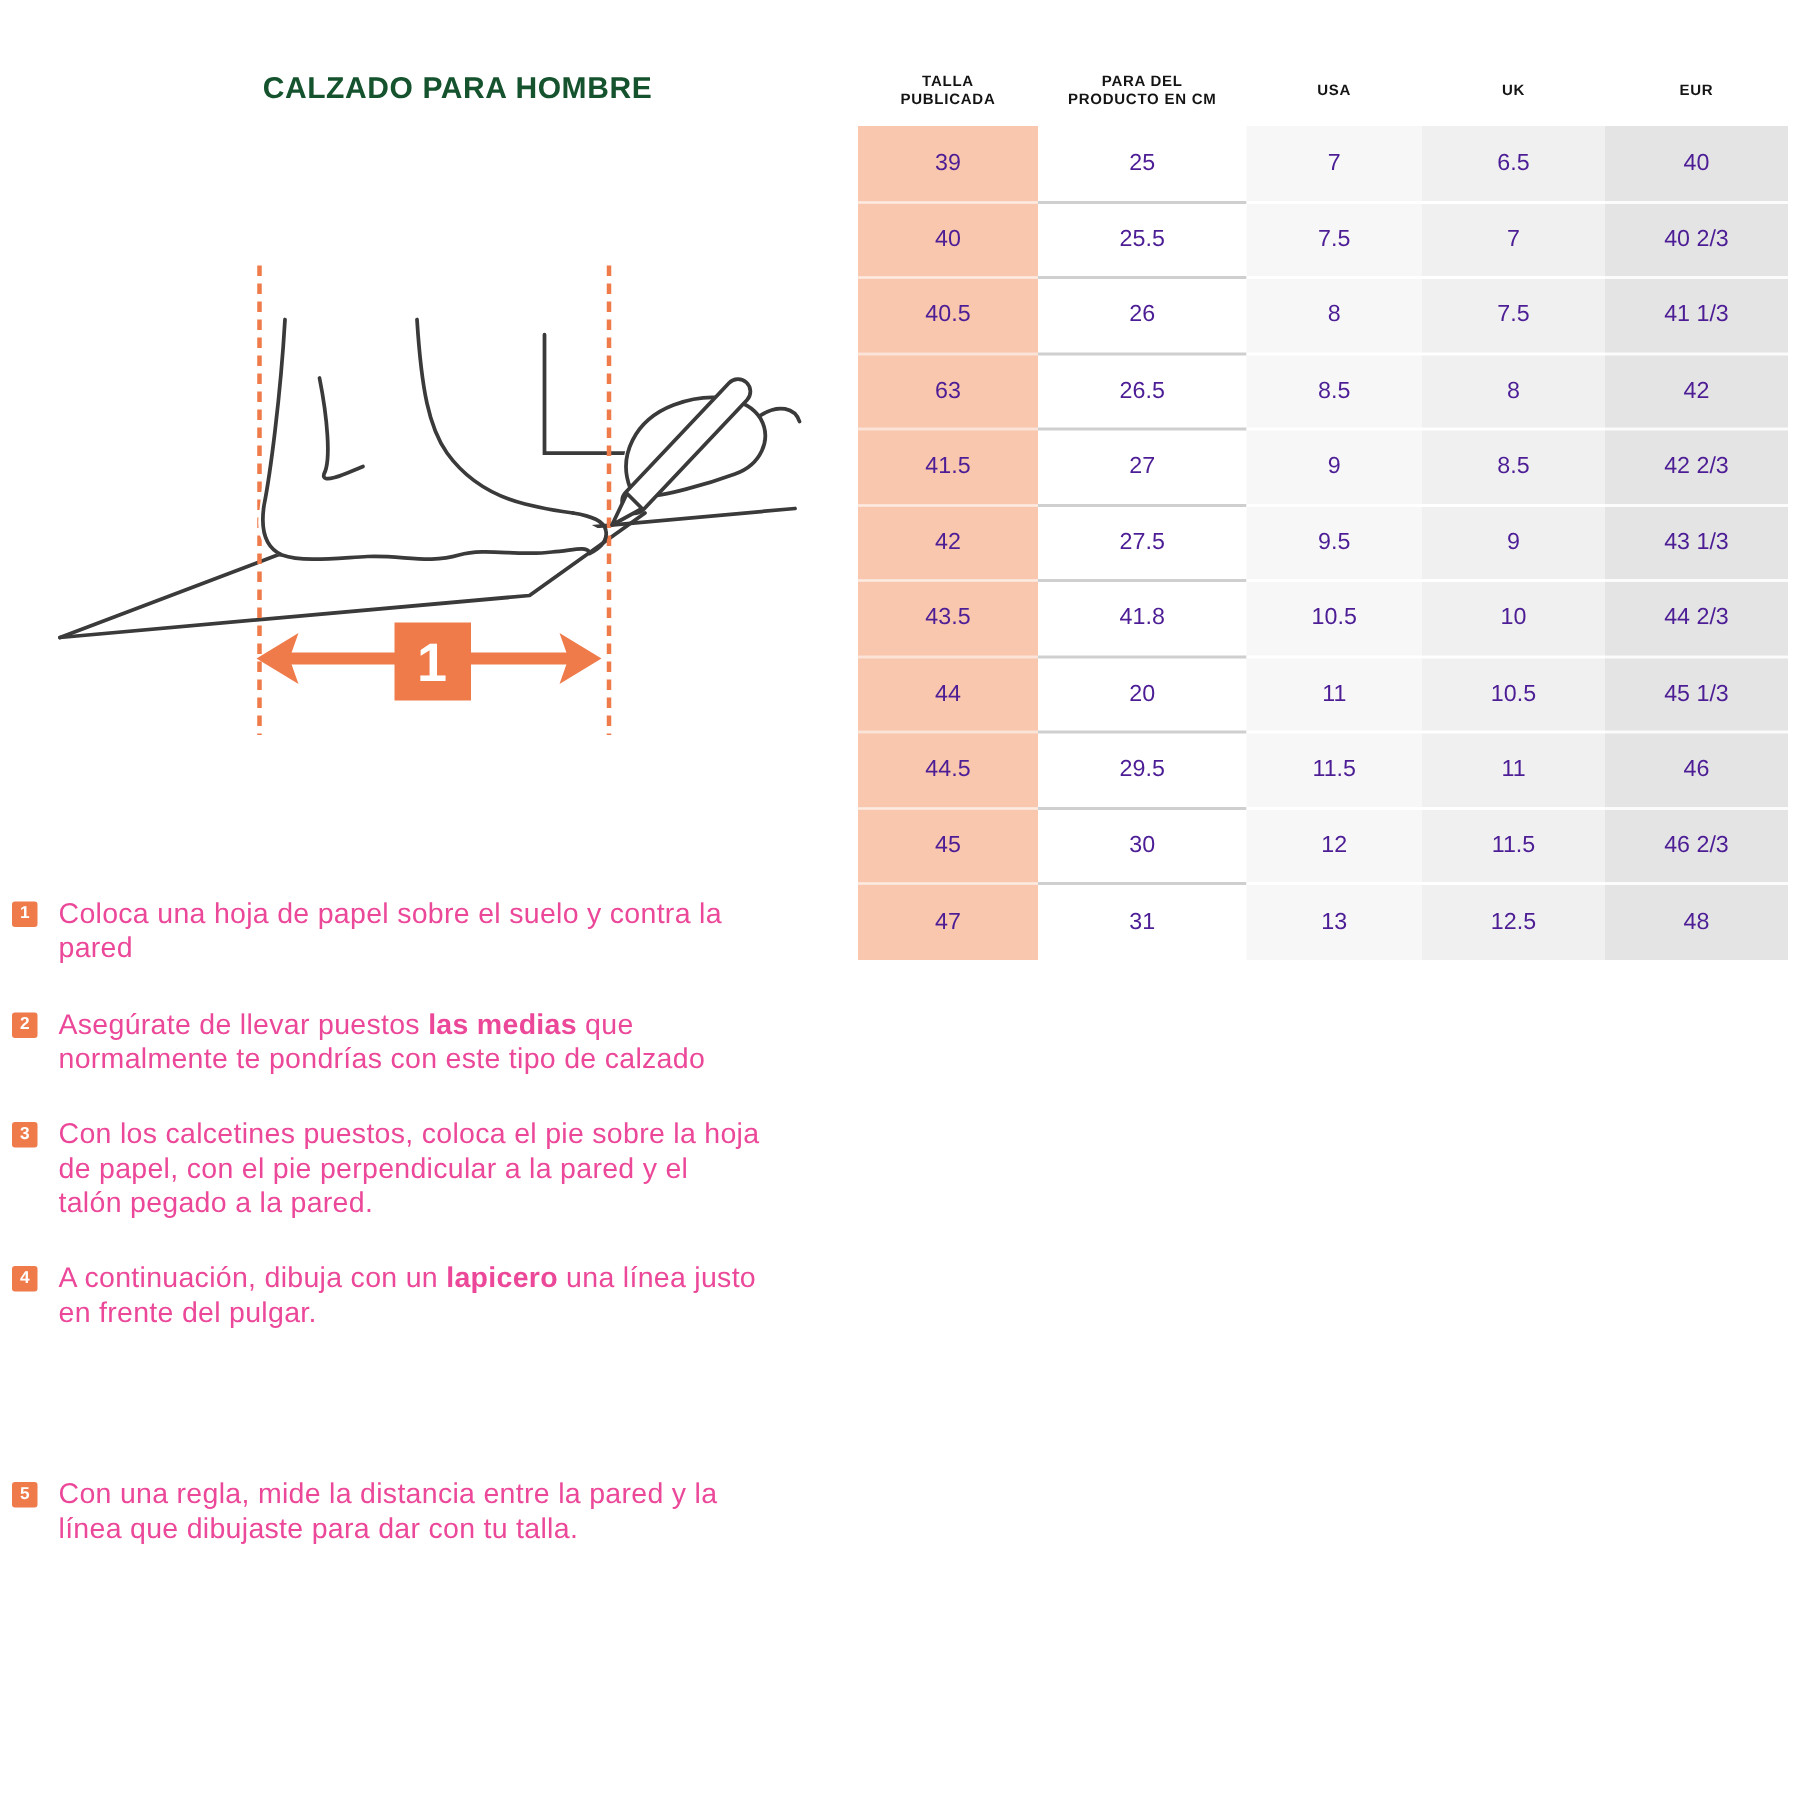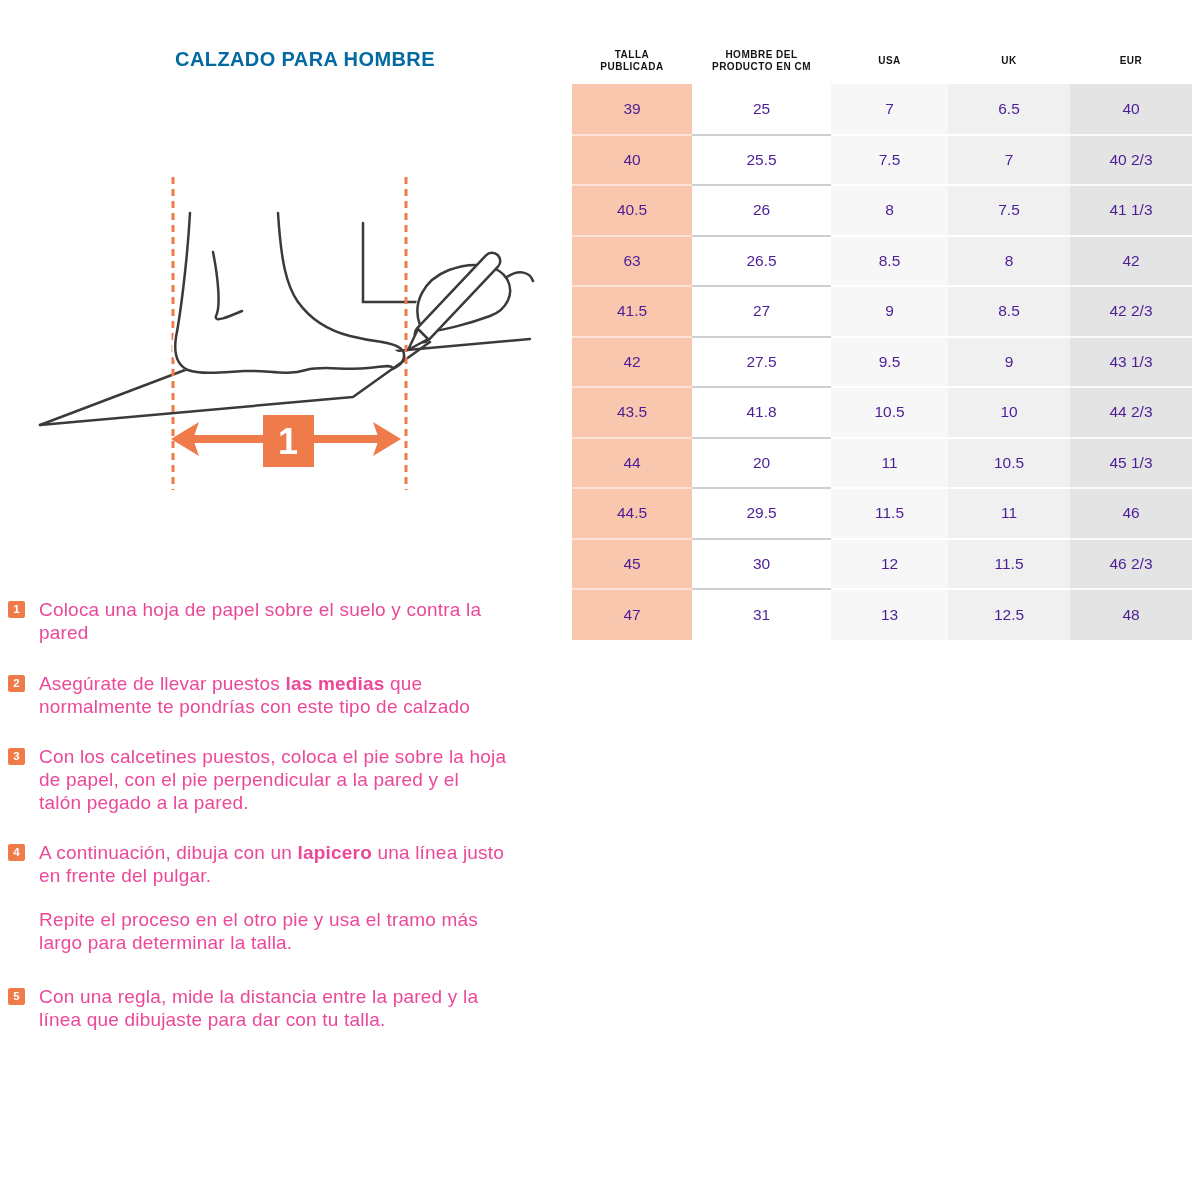--- a/index.html
+++ b/index.html
@@ -5,21 +5,21 @@
   html,body{margin:0;padding:0;}
   body{
     width:1200px;height:1200px;background:#ffffff;position:relative;
     font-family:"Liberation Sans", sans-serif;color:#383838;overflow:hidden;
   }
   .canvas{position:absolute;inset:0;}
 
   
   .title{
     position:absolute;left:0;top:48px;width:610px;text-align:center;
-    font-size:20px;font-weight:bold;letter-spacing:.4px;color:#0369a1;
+    font-size:20px;font-weight:bold;letter-spacing:.4px;color:#14532d;
   }
 
   
   .illustration{position:absolute;left:30px;top:165px;width:520px;height:340px;}
 
   
   .instructions{position:absolute;left:8px;top:0;width:600px;height:1060px;}
   .instr-item{position:absolute;left:0;display:flex;gap:14px;align-items:flex-start;}
   .instr-item.i1{top:598px;} .instr-item.i2{top:672px;} .instr-item.i3{top:745px;}
   .instr-item.i4{top:841px;} .instr-item.i5{top:908px;padding-left:31px;} .instr-item.i6{top:985px;}
@@ -124,24 +124,20 @@
     <div class="instr-item i3">
       <span class="badge">3</span>
       <p class="itext"><span>Con los calcetines puestos, coloca el pie sobre la hoja
 de papel, con el pie perpendicular a la pared y el
 talón pegado a la pared.</span></p>
     </div>
     <div class="instr-item i4">
       <span class="badge">4</span>
       <p class="itext"><span>A continuación, dibuja con un </span><strong>lapicero</strong><span> una línea justo
 en frente del pulgar.</span></p>
-    </div>
-    <div class="instr-item i5">
-      <p class="itext"><span>Repite el proceso en el otro pie y usa el tramo más
-largo para determinar la talla.</span></p>
     </div>
     <div class="instr-item i6">
       <span class="badge">5</span>
       <p class="itext"><span>Con una regla, mide la distancia entre la pared y la
 línea que dibujaste para dar con tu talla.</span></p>
     </div>
   </div>
 
   <div class="size-table-wrap">
     <table class="size-table">
@@ -149,21 +145,21 @@
           <col class="w0">
           <col class="w1">
           <col class="w2">
           <col class="w3">
           <col class="w4">
         </colgroup>
       <thead>
         <tr>
           <th>TALLA
 PUBLICADA</th>
-          <th>HOMBRE DEL
+          <th>PARA DEL
 PRODUCTO EN CM</th>
           <th>USA</th>
           <th>UK</th>
           <th>EUR</th>
         </tr>
       </thead>
       <tbody>
           <tr>
             <td class="c0">39</td>
             <td class="c1">25</td>

